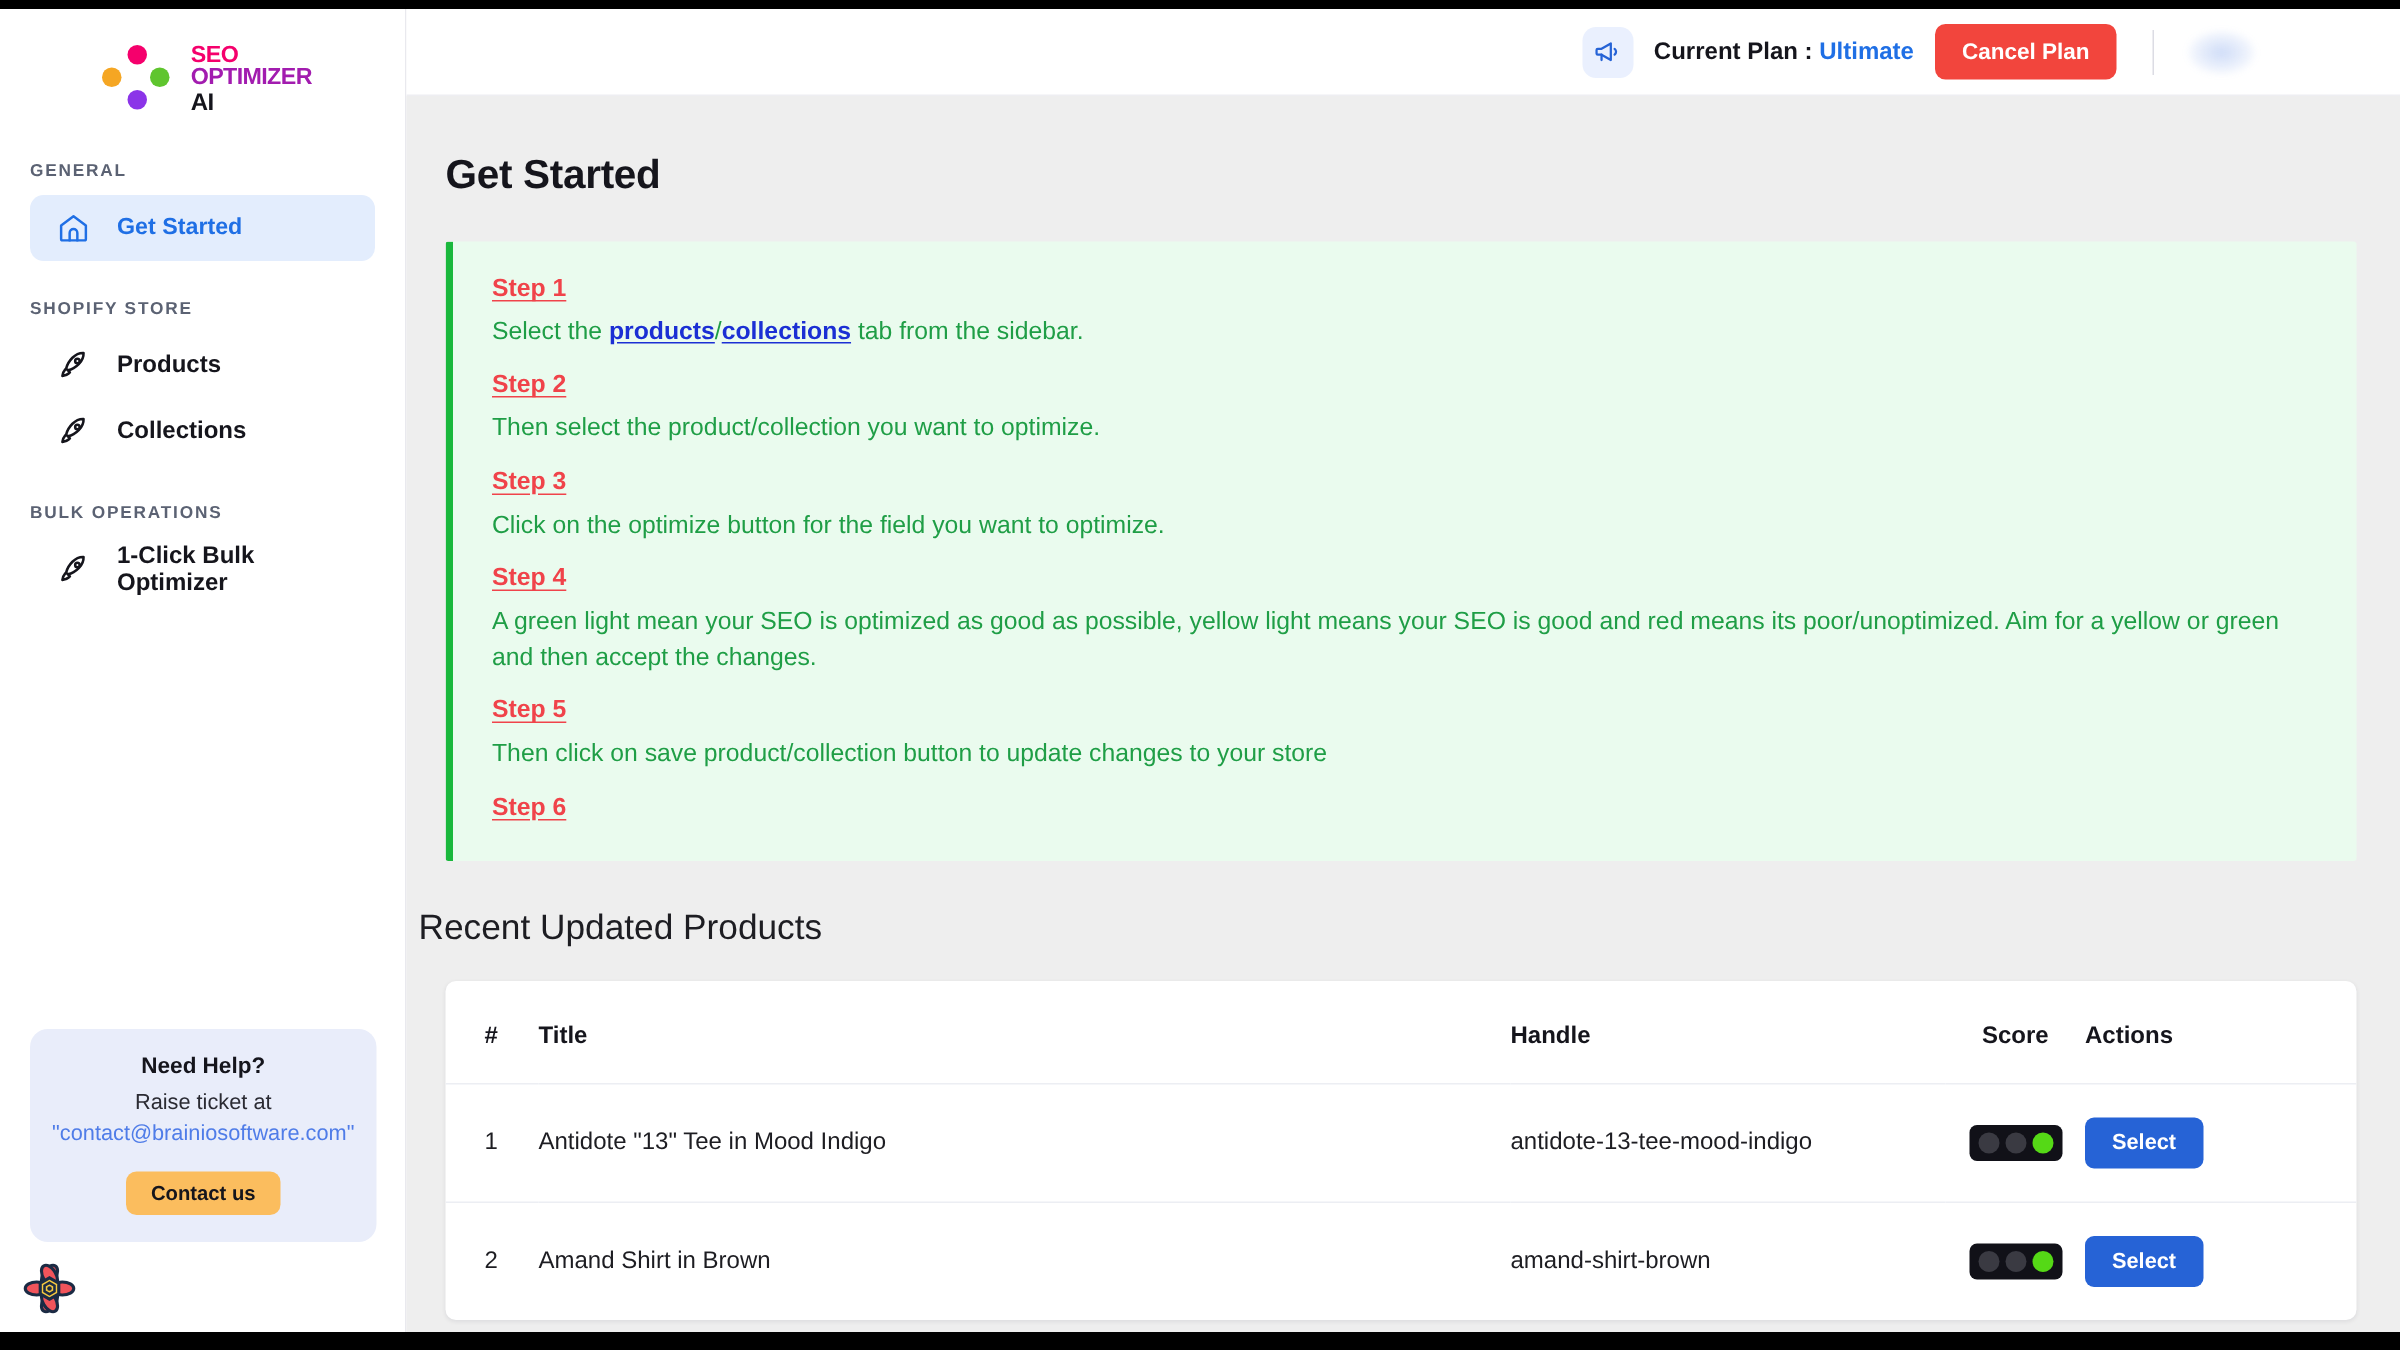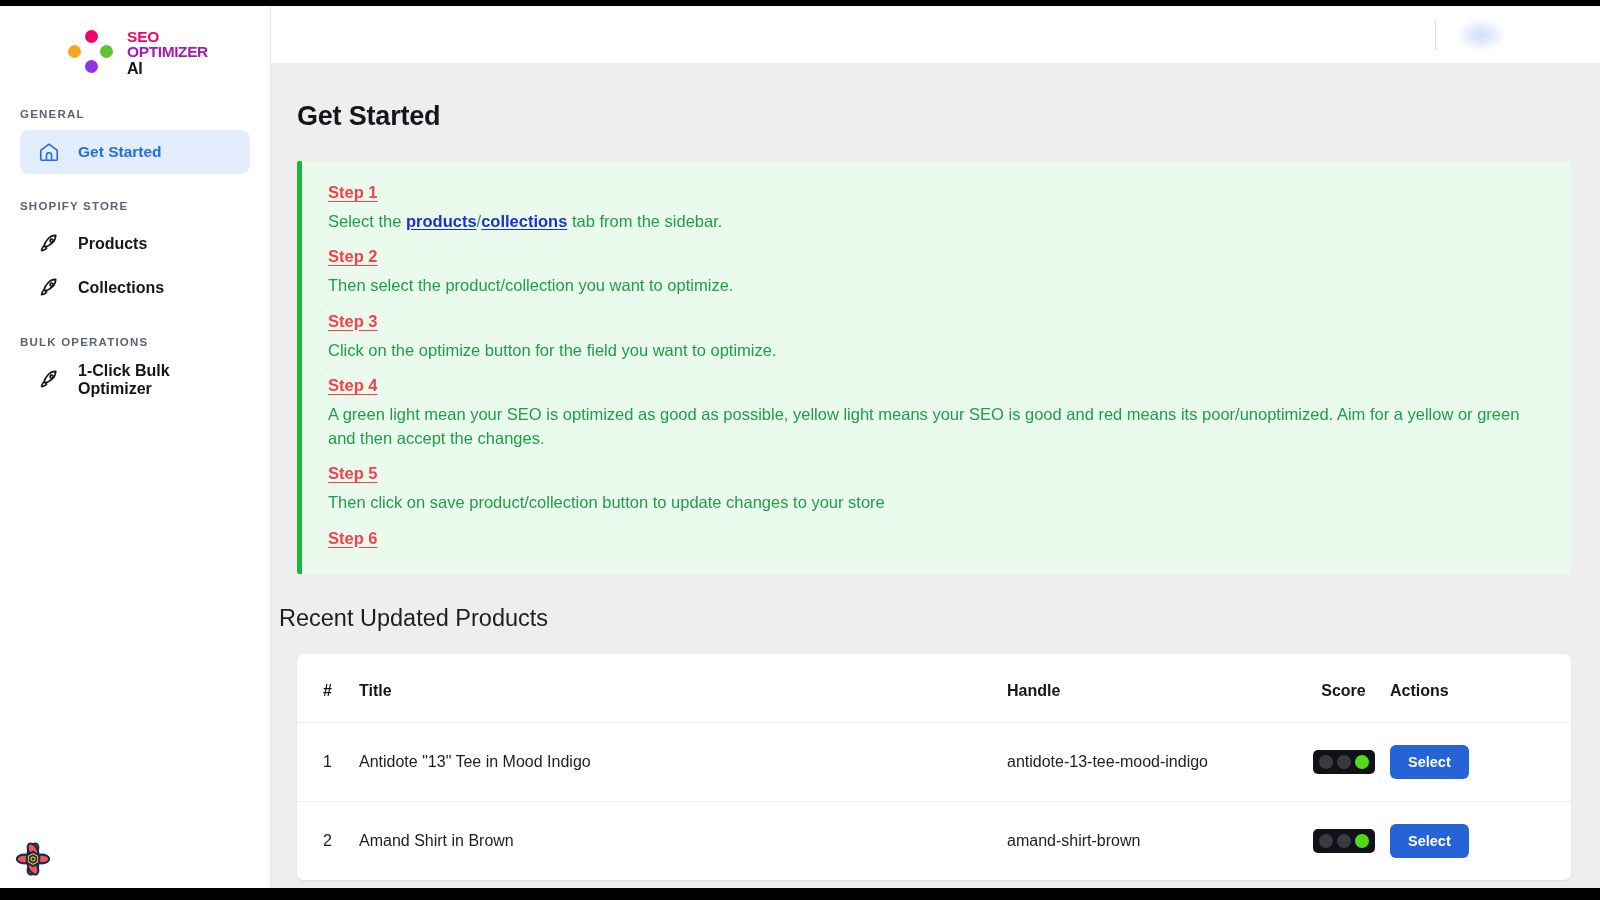--- a/index.html
+++ b/index.html
@@ -255,39 +255,59 @@
       <span class="nav-icon">
         <svg width="24" height="24" viewBox="0 0 24 24" fill="none" stroke="#15151c" stroke-width="1.7" stroke-linecap="round" stroke-linejoin="round">
           <path d="M6.5 14.3c-.9 1-1.6 2.4-1.9 4.4 2-.3 3.4-1 4.4-1.9"></path>
           <path d="M9.6 16.2 7.1 13.7c.6-2.5 2-5 4.2-7.2 2.6-2.6 5.2-3.3 7.4-3.2.1 2.2-.6 4.8-3.2 7.4-2.2 2.2-4.7 3.6-7.2 4.2z"></path>
           <circle cx="14.6" cy="8.7" r="1.5"></circle>
         </svg>
       </span>
       <span class="nav-label">1-Click Bulk Optimizer</span>
     </div>
 
+    <div class="help-card">
+      <div class="help-title">Need Help?</div>
+      <div class="help-sub">Raise ticket at</div>
+      <span class="help-mail">"contact@brainiosoftware.com"</span>
+      <button class="help-btn">Contact us</button>
+    </div>
 
     <div class="flower-badge">
       <svg width="38" height="38" viewBox="0 0 40 40">
         <g stroke="#1b2b44" stroke-width="2.2" fill="#f2545b">
           <ellipse cx="20" cy="11" rx="4.6" ry="8" transform="rotate(30 20 11)"></ellipse>
           <ellipse cx="20" cy="11" rx="4.6" ry="8" transform="rotate(-30 20 11)"></ellipse>
           <ellipse cx="20" cy="29" rx="4.6" ry="8" transform="rotate(30 20 29)"></ellipse>
           <ellipse cx="20" cy="29" rx="4.6" ry="8" transform="rotate(-30 20 29)"></ellipse>
           <ellipse cx="11" cy="20" rx="8" ry="4.6"></ellipse>
           <ellipse cx="29" cy="20" rx="8" ry="4.6"></ellipse>
         </g>
         <polygon points="20,12.5 26.5,16.2 26.5,23.8 20,27.5 13.5,23.8 13.5,16.2" fill="#f5c93f" stroke="#1b2b44" stroke-width="2.2"></polygon>
         <polygon points="20,16 23.5,18 23.5,22 20,24 16.5,22 16.5,18" fill="none" stroke="#1b2b44" stroke-width="1.8"></polygon>
         <circle cx="20" cy="20" r="1.6" fill="#1b2b44"></circle>
       </svg>
     </div>
   </aside>
 
   <header class="topbar">
+    <div class="plan-cluster">
+      <span class="megaphone-box">
+        <svg width="19" height="19" viewBox="0 0 24 24" fill="none" stroke="#2663d6" stroke-width="1.9" stroke-linecap="round" stroke-linejoin="round">
+          <path d="M4 9.5h3.2L15 5v14l-7.8-4.5H4a1 1 0 0 1-1-1v-3a1 1 0 0 1 1-1z"></path>
+          <path d="M7.2 14.5V19"></path>
+          <path d="M18.2 9.6a3 3 0 0 1 0 4.8"></path>
+        </svg>
+      </span>
+      <span class="plan-text">
+        <span>Current Plan :</span>
+        <span class="plan-value">Ultimate</span>
+      </span>
+      <button class="cancel-btn">Cancel Plan</button>
+    </div>
     <div class="topbar-divider"></div>
     <div class="avatar-ghost"></div>
   </header>
 
   <main class="main">
 
     <h1 class="page-title">Get Started</h1>
 
     <section class="steps-card">
 

